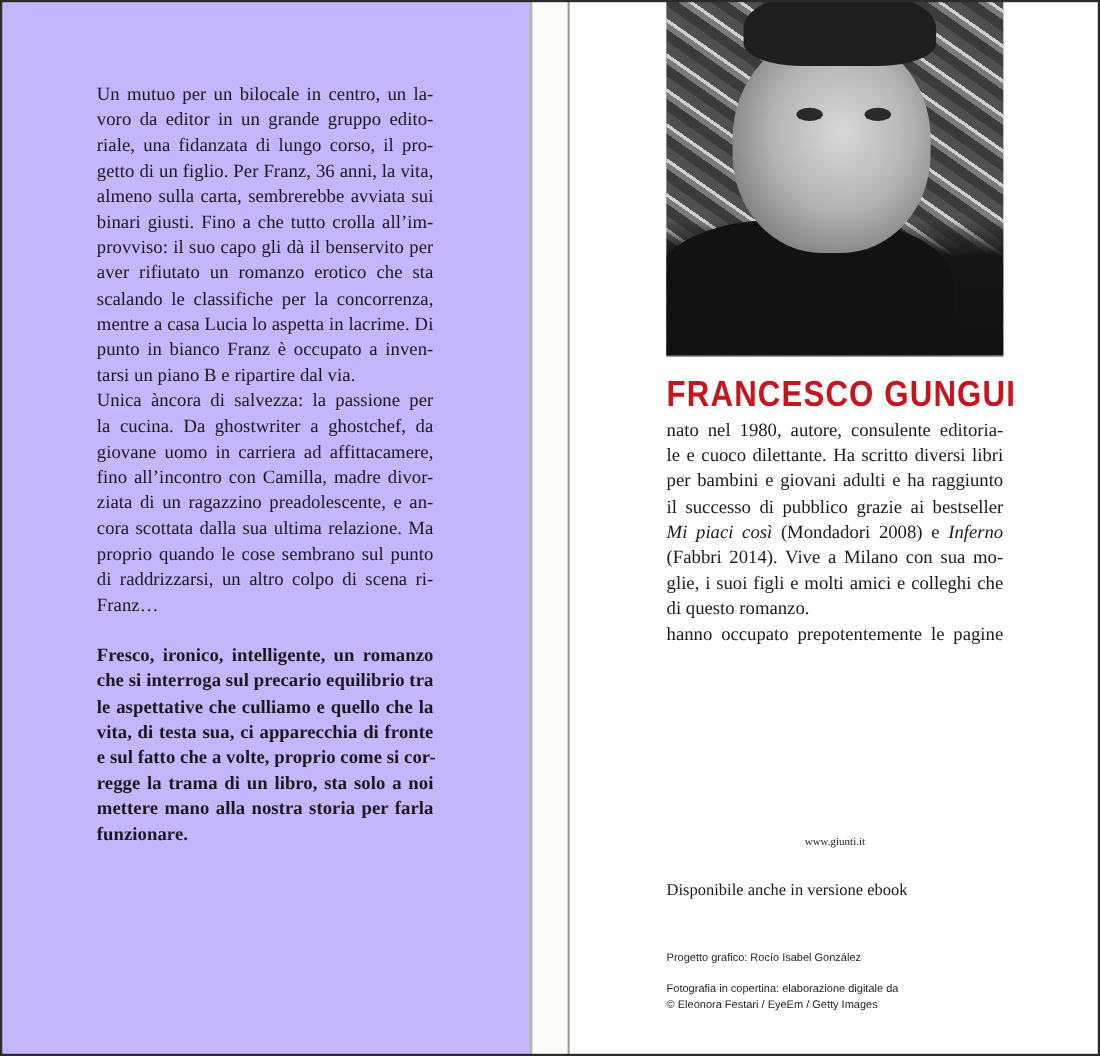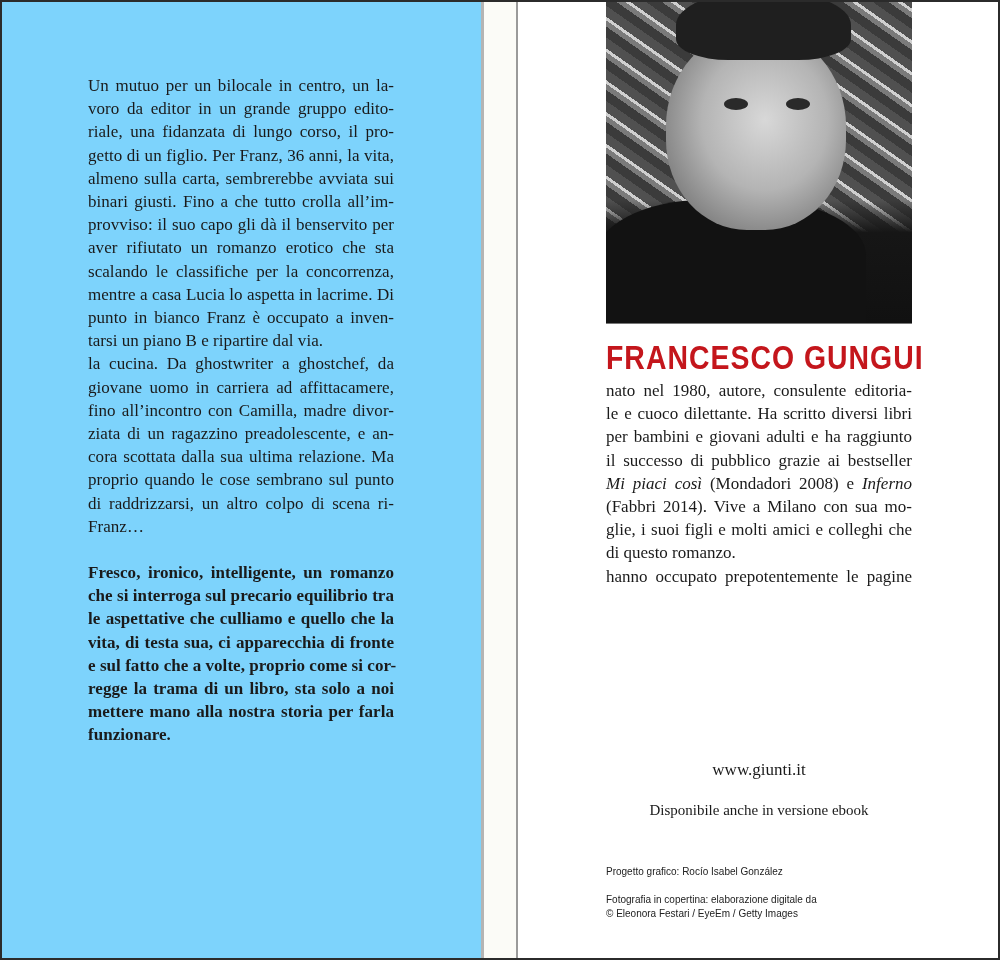--- a/index.html
+++ b/index.html
@@ -8,21 +8,21 @@
     background: #ffffff;
     font-family: "Liberation Serif", "DejaVu Serif", serif;
     color: #1a1a1a;
   }
   .frame {
     position: absolute; left: 0; top: 0; width: 1000px; height: 960px;
     box-sizing: border-box; border: 2px solid #2b2b2b; border-left-width: 2px;
     pointer-events: none; z-index: 5;
   }
   .page-left {
-    position: absolute; left: 0; top: 0; width: 481px; height: 960px; background: #7dd3fc;
+    position: absolute; left: 0; top: 0; width: 481px; height: 960px; background: #c4b5fd;
   }
   .spine {
     position: absolute; left: 481px; top: 0; width: 37px; height: 960px;
     background: #fbfbf7;
     border-left: 3px solid #b4b4b4;
     border-right: 2px solid #9a9a9a;
     box-sizing: border-box;
   }
   .page-right {
     position: absolute; left: 518px; top: 0; width: 482px; height: 960px; background: #ffffff;
@@ -69,21 +69,21 @@
     font-weight: bold; font-size: 33px; line-height: 38px;
     color: #c4161c; letter-spacing: 1.2px;
     transform: scaleX(0.86); transform-origin: left top; white-space: nowrap;
   }
   .bio {
     position: absolute; left: 88px; top: 379px; width: 306px;
     font-size: 17px; line-height: 23.2px; font-family: Liberation Serif, serif;
   }
   .bio .line { text-align: justify; }
   .site-inner { position: absolute; left: 88px; width: 306px; top: 0; text-align: center; }
-  .ebook { position: absolute; left: 88px; width: 306px; top: 802px; text-align: center; font-size: 15px; }
+  .ebook { position: absolute; left: 88px; width: 306px; top: 802px; font-size: 15px; }
   .credits {
     position: absolute; left: 88px; width: 306px; text-align: left;
     font-family: "Liberation Sans", "DejaVu Sans", sans-serif; font-size: 10px; line-height: 13.5px; color: #222;
   }
 </style>
 </head>
 <body>
 
 <div class="page-left">
   <div class="synopsis">
@@ -93,20 +93,21 @@
         <span class="line">riale, una fidanzata di lungo corso, il pro-</span>
         <span class="line">getto di un figlio. Per Franz, 36 anni, la vita,</span>
         <span class="line">almeno sulla carta, sembrerebbe avviata sui</span>
         <span class="line">binari giusti. Fino a che tutto crolla all’im-</span>
         <span class="line">provviso: il suo capo gli dà il benservito per</span>
         <span class="line">aver rifiutato un romanzo erotico che sta</span>
         <span class="line">scalando le classifiche per la concorrenza,</span>
         <span class="line">mentre a casa Lucia lo aspetta in lacrime. Di</span>
         <span class="line">punto in bianco Franz è occupato a inven-</span>
         <span class="line last">tarsi un piano B e ripartire dal via.</span>
+        <span class="line">Unica àncora di salvezza: la passione per</span>
         <span class="line">la cucina. Da ghostwriter a ghostchef, da</span>
         <span class="line">giovane uomo in carriera ad affittacamere,</span>
         <span class="line">fino all’incontro con Camilla, madre divor-</span>
         <span class="line">ziata di un ragazzino preadolescente, e an-</span>
         <span class="line">cora scottata dalla sua ultima relazione. Ma</span>
         <span class="line">proprio quando le cose sembrano sul punto</span>
         <span class="line">di raddrizzarsi, un altro colpo di scena ri-</span>
         <span class="line last">Franz…</span>
       </p>
     <p id="tag" class="tagline">
@@ -140,21 +141,21 @@
       <span class="line"><span>le e cuoco dilettante. Ha scritto diversi libri</span></span>
       <span class="line"><span>per bambini e giovani adulti e ha raggiunto</span></span>
       <span class="line"><span>il successo di pubblico grazie ai bestseller</span></span>
       <span class="line"><i>Mi piaci così</i><span> (Mondadori 2008) e </span><i>Inferno</i></span>
       <span class="line"><span>(Fabbri 2014). Vive a Milano con sua mo-</span></span>
       <span class="line"><span>glie, i suoi figli e molti amici e colleghi che</span></span>
       <span class="line last"><span>di questo romanzo.</span></span>
       <span class="line"><span>hanno occupato prepotentemente le pagine</span></span>
     </div>
 
-  <div class="site-inner" style="top:760px;font-size:17px;">www.giunti.it</div>
+  <div class="site-inner" style="top:760px;font-size:10px;">www.giunti.it</div>
   <div class="ebook">Disponibile anche in versione ebook</div>
 
   <div class="credits" style="top:865px;">Progetto grafico: Rocío Isabel González</div>
   <div class="credits" style="top:893px;">Fotografia in copertina: elaborazione digitale da</div>
   <div class="credits" style="top:907px;">© Eleonora Festari / EyeEm / Getty Images</div>
 </div>
 
 <div class="frame"></div>
 
 </body></html>

